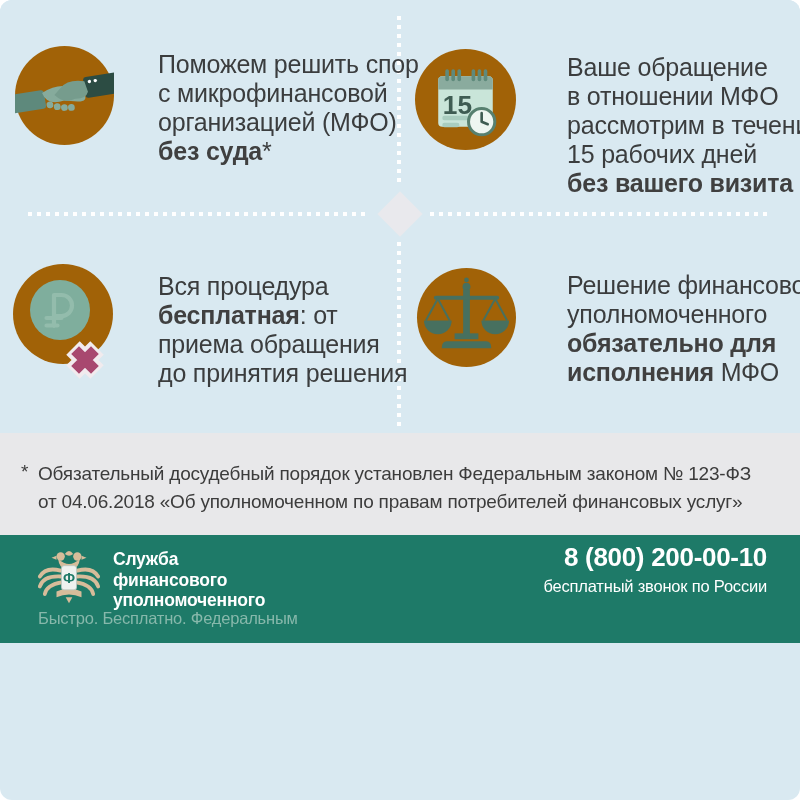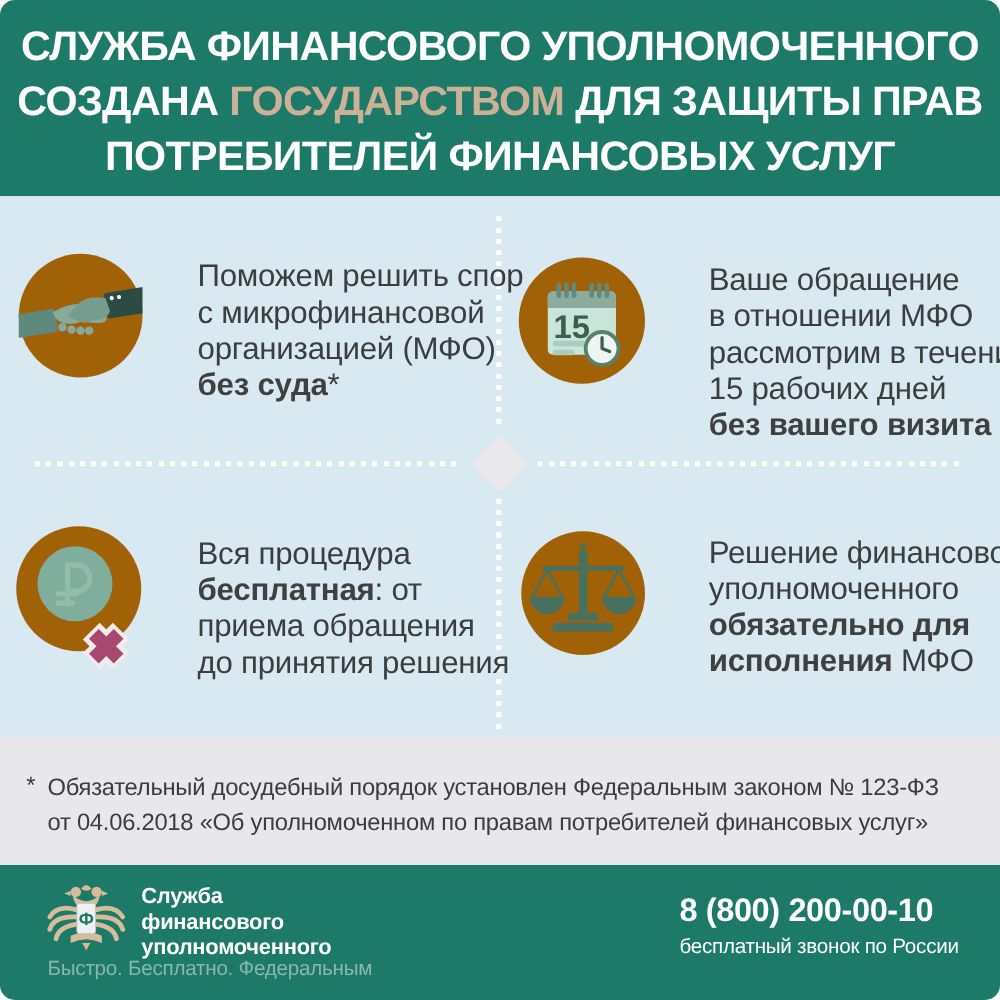--- a/index.html
+++ b/index.html
@@ -30,34 +30,29 @@
   .badge{position:absolute;left:62px;top:337px;width:46px;height:46px;}
   
   .footnote{height:102px;background:#e8e8ea;box-sizing:border-box;padding-top:27px;color:#3c3c3c;}
   .fn-line{position:relative;padding-left:38px;font-size:19px;line-height:28px;letter-spacing:-0.2px;}
   .fn-star{position:absolute;left:21px;top:-2px;font-size:19px;}
   
   .ftr{position:relative;height:108px;background:#1e7a68;}
   .logo{position:absolute;left:33px;top:14px;width:72px;height:60px;}
   .org{position:absolute;left:113px;top:14px;color:#ffffff;font-weight:700;font-size:17.5px;line-height:20.5px;letter-spacing:-0.2px;}
   .tagline{position:absolute;left:38px;top:74px;color:#87b8ab;font-size:16.5px;letter-spacing:-0.2px;}
-  .phone-block{position:absolute;right:33px;top:21px;text-align:left;color:#ffffff;}
+  .phone-block{position:absolute;right:33px;top:7px;text-align:right;color:#ffffff;}
   .phone{font-size:26px;font-weight:700;letter-spacing:-0.3px;line-height:30px;}
   .phone-note{font-size:16.5px;margin-top:5px;letter-spacing:-0.2px;}
 </style>
 </head>
 <body>
 
 <div class="poster">
 
-  <header class="hdr">
-    <div class="hdr-line"><span>СЛУЖБА ФИНАНСОВОГО УПОЛНОМОЧЕННОГО</span></div>
-    <div class="hdr-line"><span>СОЗДАНА </span><span class="beige">ГОСУДАРСТВОМ</span><span> ДЛЯ ЗАЩИТЫ ПРАВ</span></div>
-    <div class="hdr-line"><span>ПОТРЕБИТЕЛЕЙ ФИНАНСОВЫХ УСЛУГ</span></div>
-  </header>
 
   <main class="grid">
 
     <div class="dots-v" style="left:397px;top:16px;height:170px;"></div>
     <div class="dots-v" style="left:397px;top:242px;height:186px;"></div>
     <div class="dots-h" style="left:28px;top:212px;width:342px;"></div>
     <div class="dots-h" style="left:430px;top:212px;width:342px;"></div>
     <div class="diamond"></div>
 
     <div class="card">

